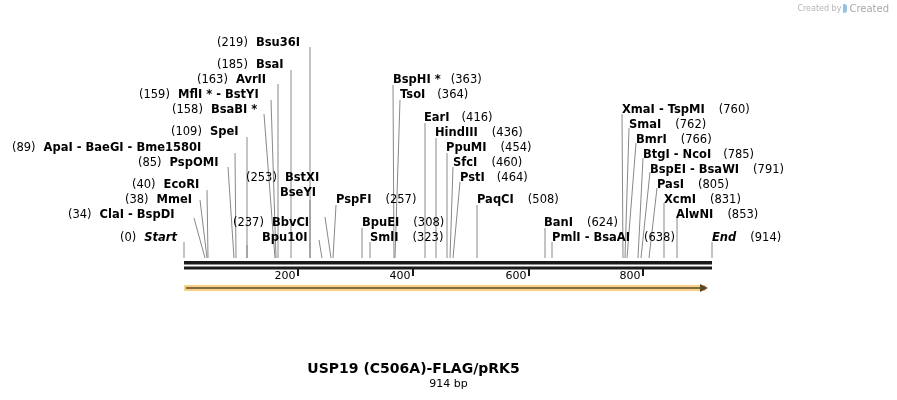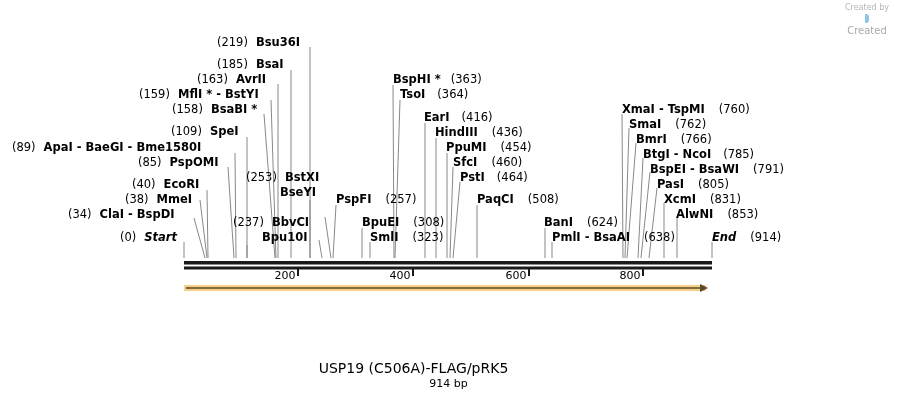--- a/index.html
+++ b/index.html
@@ -1,25 +1,25 @@
 <!DOCTYPE html>
 <html><head>
 <meta charset="utf-8">
 <style>
   html, body { margin: 0; padding: 0; background: #ffffff; }
   body { width: 897px; height: 400px; position: relative; overflow: hidden;
          font-family: "DejaVu Sans", "Liberation Sans", sans-serif; color: #000; }
-  .watermark { position: absolute; right: 8px; top: 3px; font-size: 8px; color: #b5b5b5; display: flex; align-items: center; gap: 2px; flex-direction: column; }
+  .watermark { position: absolute; right: 8px; top: 3px; font-size: 8px; color: #b5b5b5; display: flex; align-items: center; gap: 2px; }
   .watermark .logo { font-size: 10px; color: #a9a9a9; }
   .watermark .brand-mark { width: 4px; height: 9px; background: #8fc3e8; border-radius: 1px 3px 3px 1px; display: inline-block; }
   svg.map { position: absolute; left: 0; top: 0; }
   .lbl { font-size: 11.5px; }
   .num { font-weight: normal; }
   .enz { font-weight: bold; }
-  .title { position: absolute; left: 0; width: 827px; top: 360px; text-align: center; font-weight: normal; font-size: 14px; }
+  .title { position: absolute; left: 0; width: 827px; top: 360px; text-align: center; font-weight: bold; font-size: 14px; }
   .subtitle { position: absolute; left: 0; width: 897px; top: 377px; text-align: center; font-size: 11px; }
 </style>
 </head>
 <body>
 
 <div class="watermark">
   <span>Created by</span>
   <span class="brand-mark"></span>
   <span class="logo">Created</span>
 </div>

